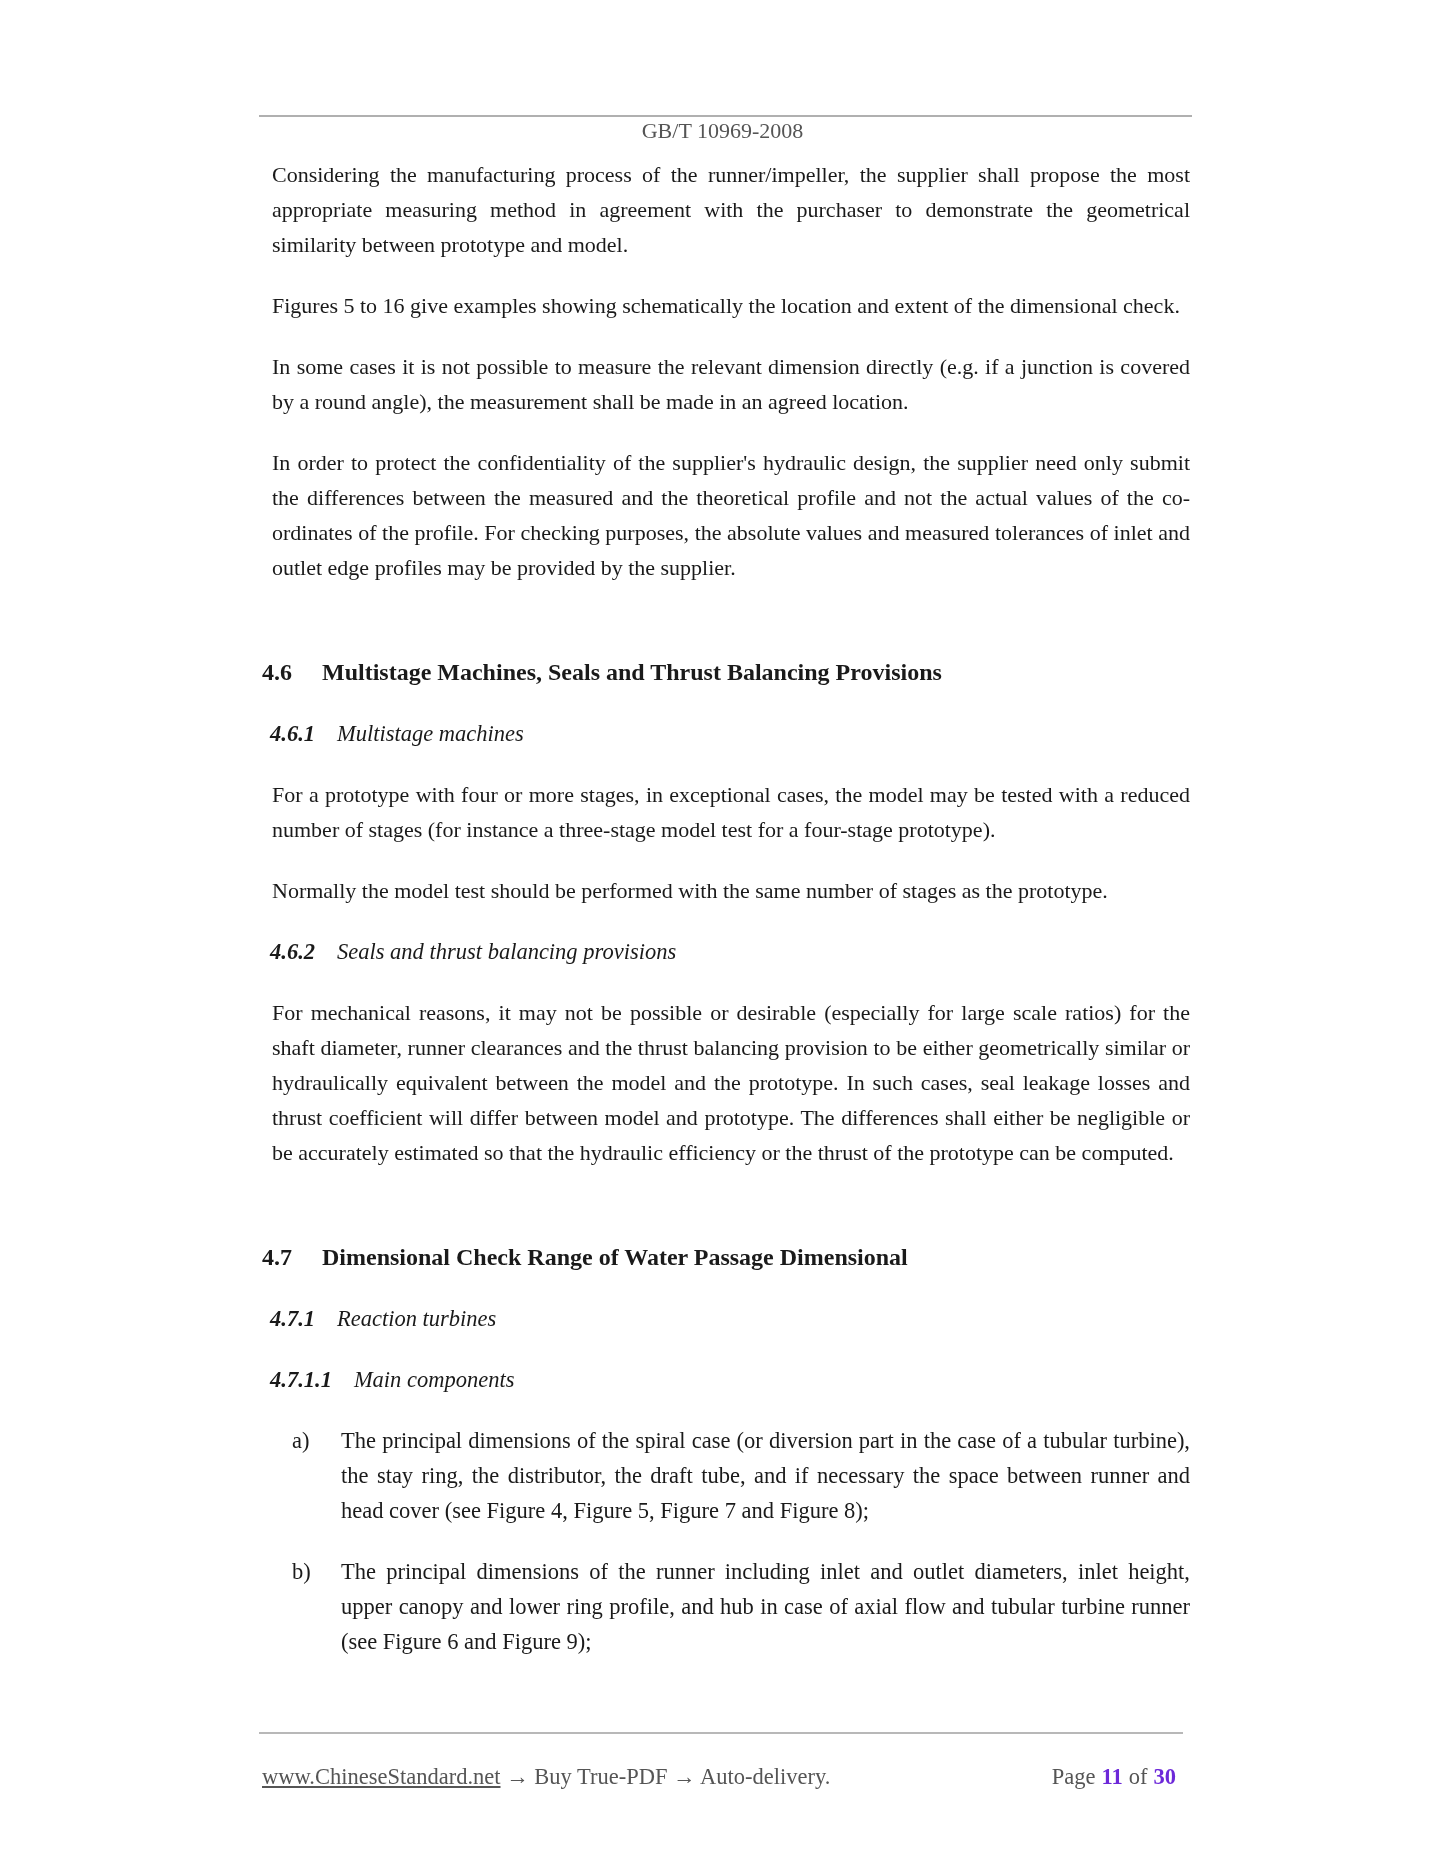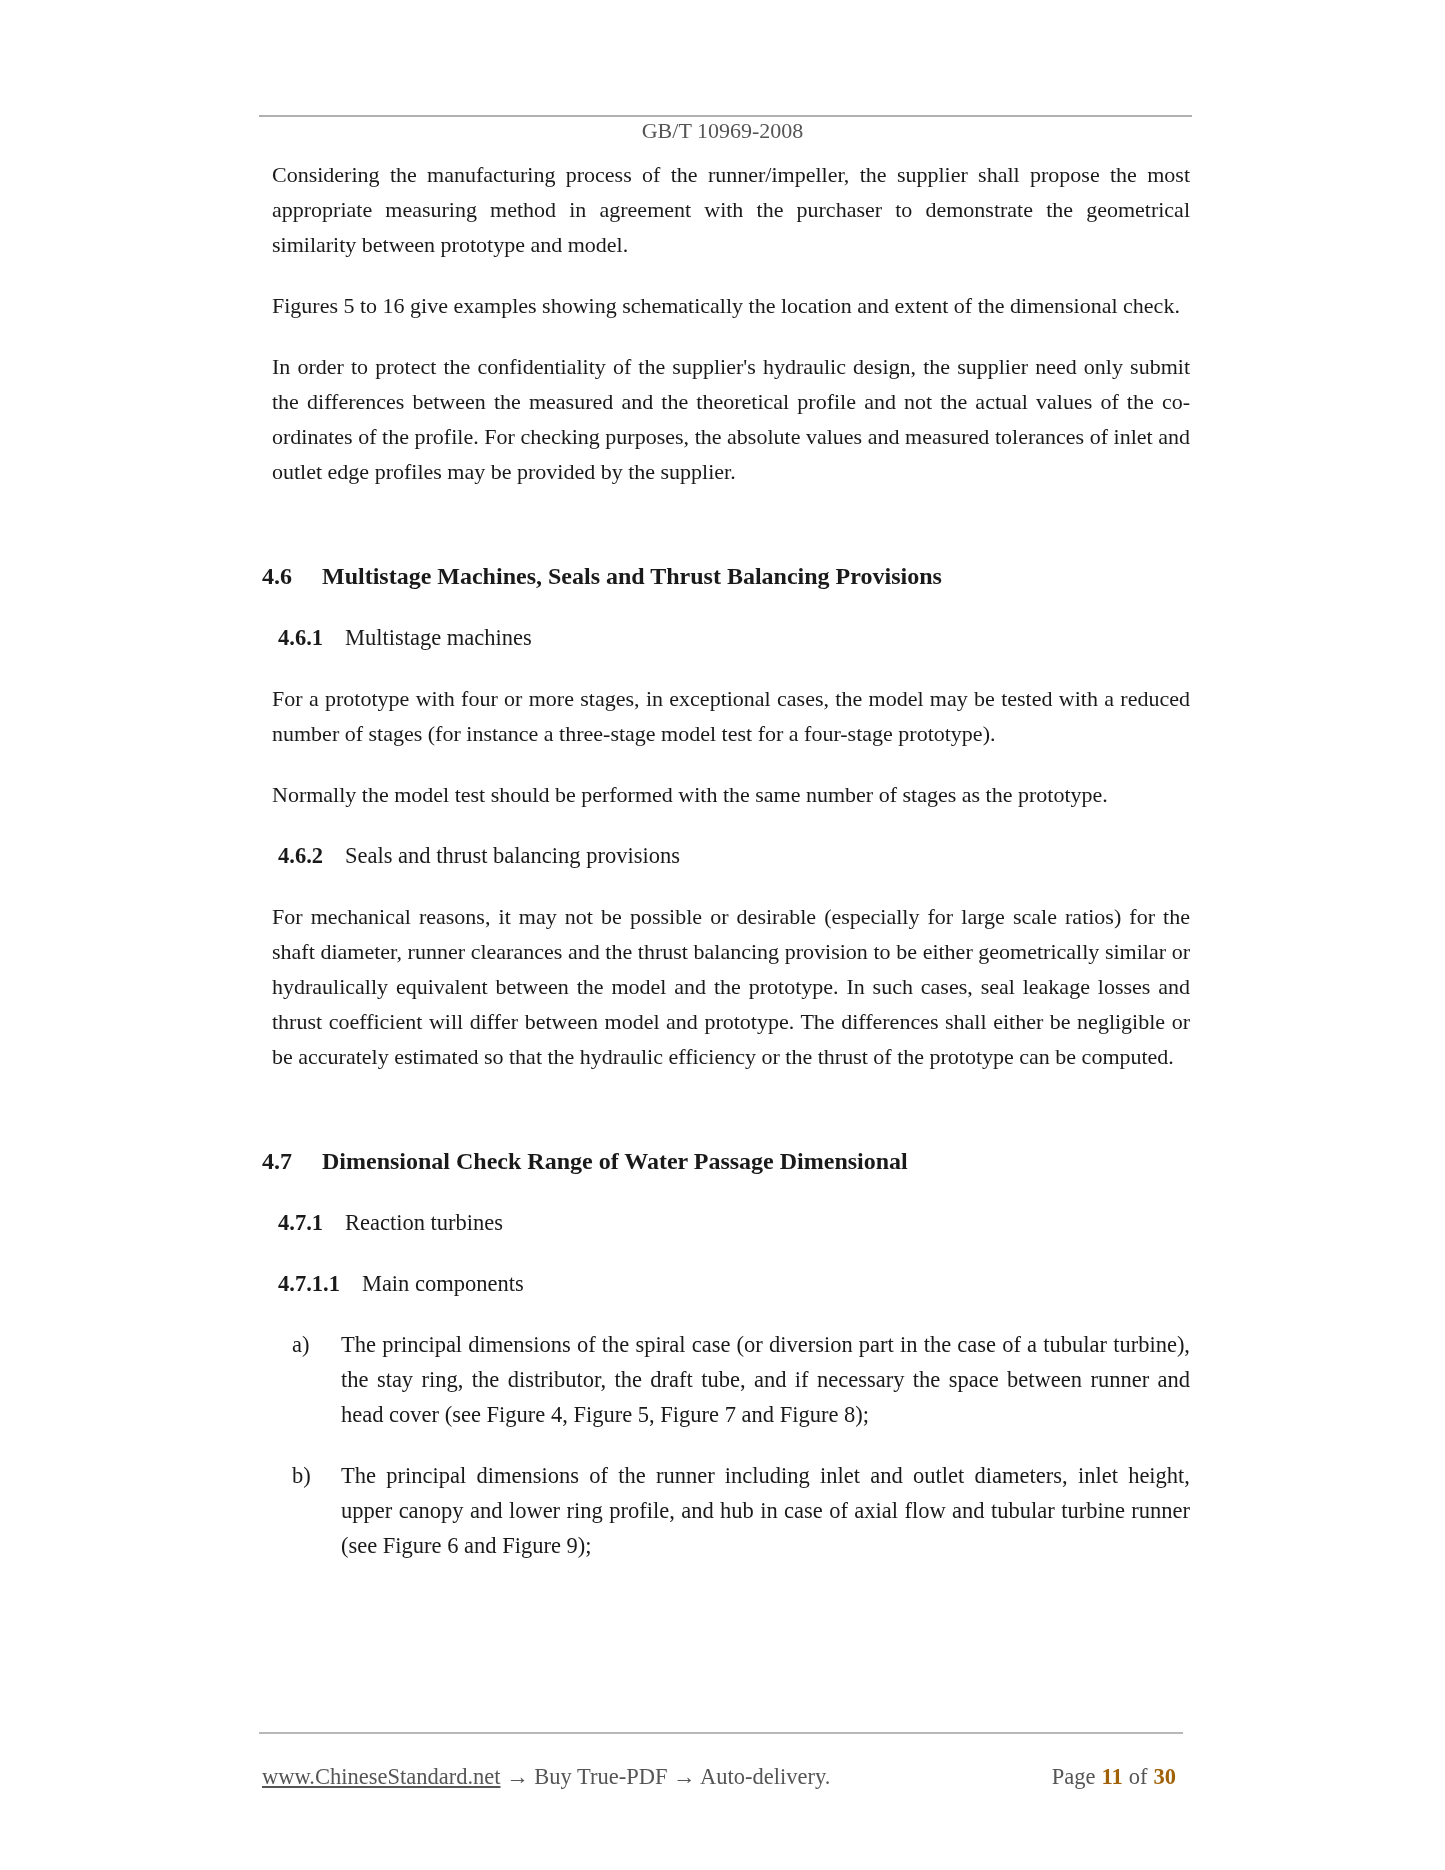--- a/index.html
+++ b/index.html
@@ -20,51 +20,52 @@
   }
   .para {
     font-size: 22px; line-height: 35px; text-align: justify;
     margin: 0 0 26px 10px;
   }
   .h2 {
     font-size: 24px; font-weight: bold; margin: 0 0 26px 0; line-height: 35px;
   }
   .h2 .num { display: inline-block; width: 60px; margin-top: 44px; }
   .h3 {
-    font-size: 22.5px; margin: 0 0 26px 16px; line-height: 35px;
+    font-size: 22.5px; margin: 0 0 26px 8px; line-height: 35px; font-style: italic;
   }
   .h3 .num { font-weight: bold; margin-right: 22px; }
   .list-item {
     position: relative; padding-left: 79px; font-size: 22.5px;
     line-height: 35px; text-align: justify; margin: 0 0 26px 0;
   }
   .list-item .marker {
     position: absolute; left: 30px; top: 0;
   }
   .footer-rule {
     position: absolute; left: 259px; width: 924px; top: 1732px;
     height: 2px; background: #b8b8b8;
   }
   .footer {
     position: absolute; left: 262px; width: 920px; top: 1764px;
     font-size: 22.5px; color: #555;
   }
   .footer a { color: #555; text-decoration: underline; }
   .footer .page { position: absolute; right: 0; top: 0; }
-  .footer .page b { color: #a16207; margin: 16px 6px; }
+  .footer .page b { color: #6d28d9; margin: 16px 6px; }
 </style>
 </head>
 <body>
 
 <div class="header-title">GB/T 10969-2008</div>
 <div class="header-rule"></div>
 
 <div class="content">
   <p class="para">Considering the manufacturing process of the runner/impeller, the supplier shall propose the most appropriate measuring method in agreement with the purchaser to demonstrate the geometrical similarity between prototype and model.</p>
   <p class="para">Figures 5 to 16 give examples showing schematically the location and extent of the dimensional check.</p>
+  <p class="para">In some cases it is not possible to measure the relevant dimension directly (e.g. if a junction is covered by a round angle), the measurement shall be made in an agreed location.</p>
   <p class="para">In order to protect the confidentiality of the supplier's hydraulic design, the supplier need only submit the differences between the measured and the theoretical profile and not the actual values of the co-ordinates of the profile. For checking purposes, the absolute values and measured tolerances of inlet and outlet edge profiles may be provided by the supplier.</p>
 
   <div class="h2">
     <span class="num">4.6</span><span>Multistage Machines, Seals and Thrust Balancing Provisions</span>
   </div>
 
   <div class="h3">
     <span class="num">4.6.1</span><span>Multistage machines</span>
   </div>
   <p class="para">For a prototype with four or more stages, in exceptional cases, the model may be tested with a reduced number of stages (for instance a three-stage model test for a four-stage prototype).</p>

